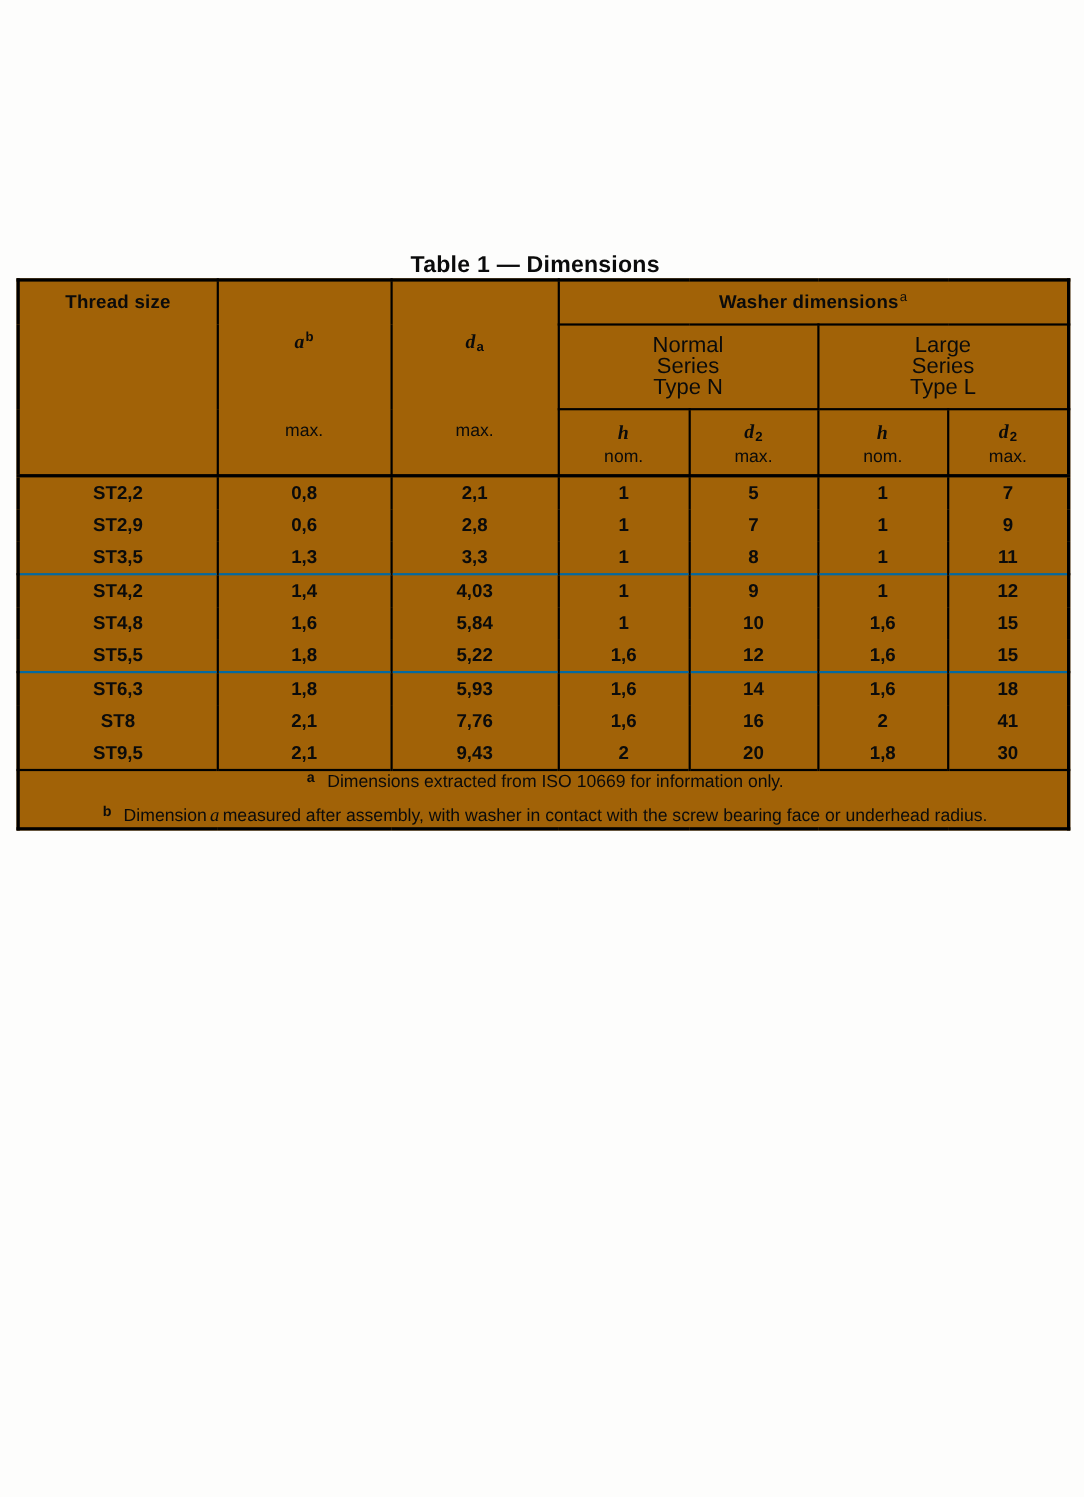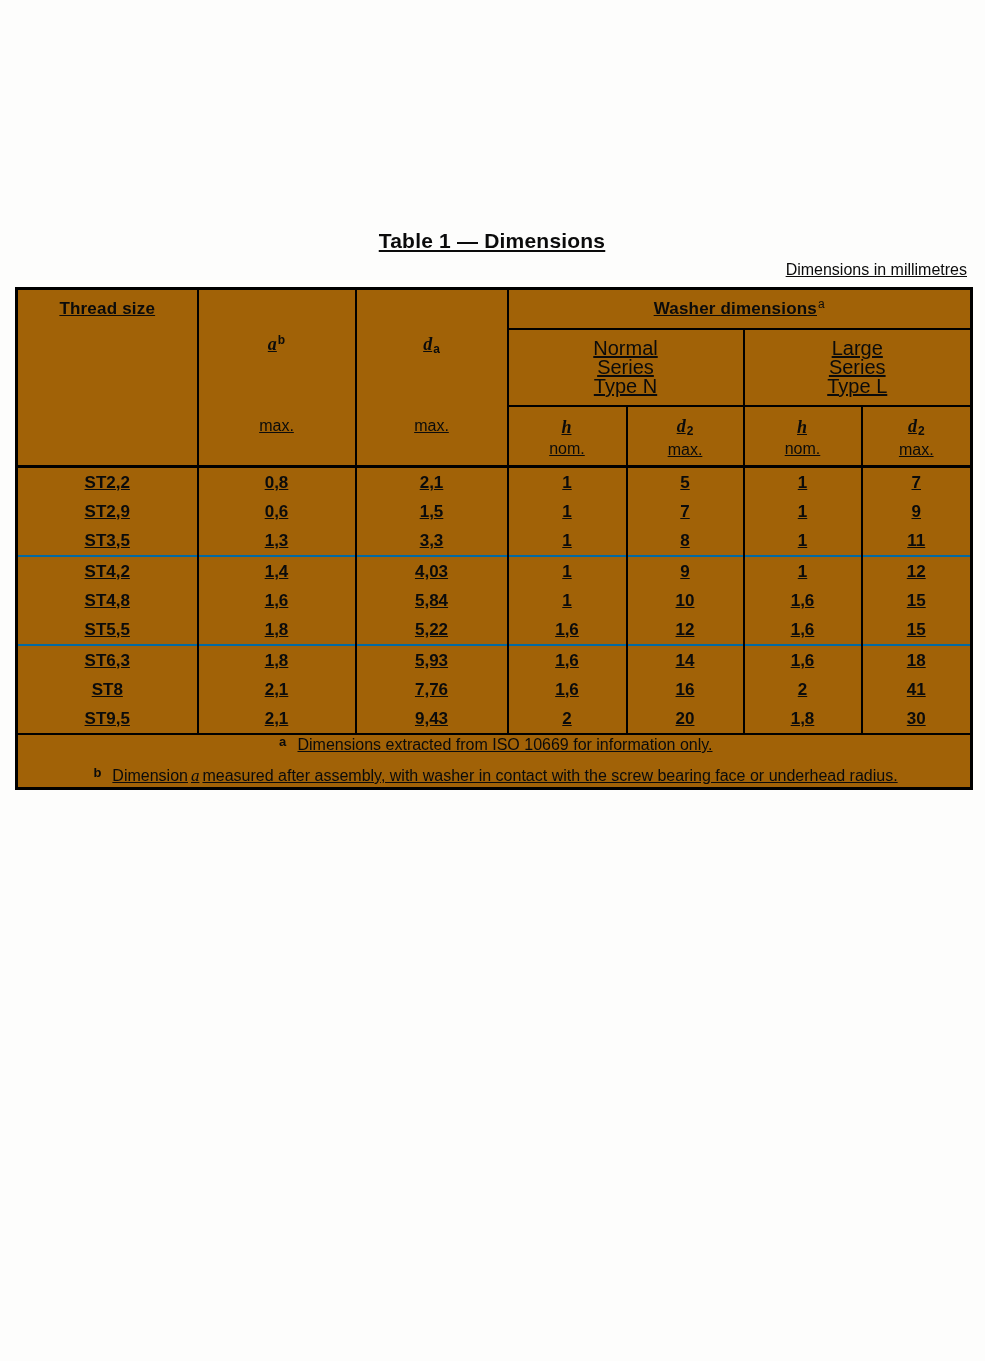--- a/index.html
+++ b/index.html
@@ -8,22 +8,21 @@
     background: #fdfdfc;
   }
   body {
     width: 985px;
     min-height: 1361px;
     font-family: "Liberation Sans", sans-serif;
     color: #0b0b0b;
     -webkit-font-smoothing: antialiased;
   }
   .page {
-    padding: 229px 16px 0 15px;
-    text-decoration: underline;
+    padding: 229px 27px 0 15px;
   }
   .doc-title {
     text-align: center;
     font-size: 21px;
     font-weight: 700;
     line-height: 24px;
     letter-spacing: .2px;
   }
   .units-note {
     text-align: right;
@@ -138,21 +137,20 @@
     margin: 0 3px;
   }
 </style>
 </head>
 <body>
 
 <div class="page">
 
   <div class="doc-title">Table 1 — Dimensions</div>
 
-  <div class="units-note">Dimensions in millimetres</div>
 
   <table class="dim">
     <colgroup>
       <col style="width:181px">
       <col style="width:158px">
       <col style="width:152px">
       <col style="width:119px">
       <col style="width:117px">
       <col style="width:118px">
       <col style="width:110px">
@@ -213,21 +211,21 @@
     <td>0,8</td>
     <td>2,1</td>
     <td>1</td>
     <td>5</td>
     <td>1</td>
     <td>7</td>
   </tr>
         <tr>
     <td>ST2,9</td>
     <td>0,6</td>
-    <td>1,5</td>
+    <td>2,8</td>
     <td>1</td>
     <td>7</td>
     <td>1</td>
     <td>9</td>
   </tr>
         <tr>
     <td>ST3,5</td>
     <td>1,3</td>
     <td>3,3</td>
     <td>1</td>

